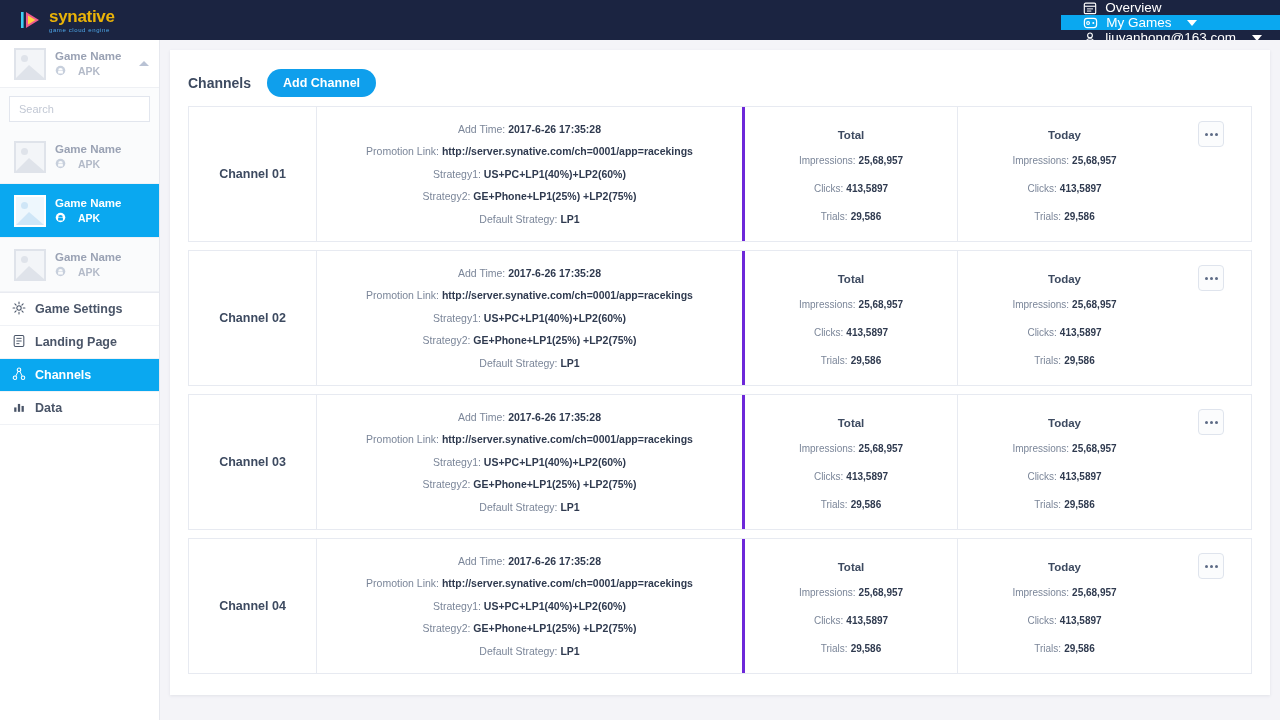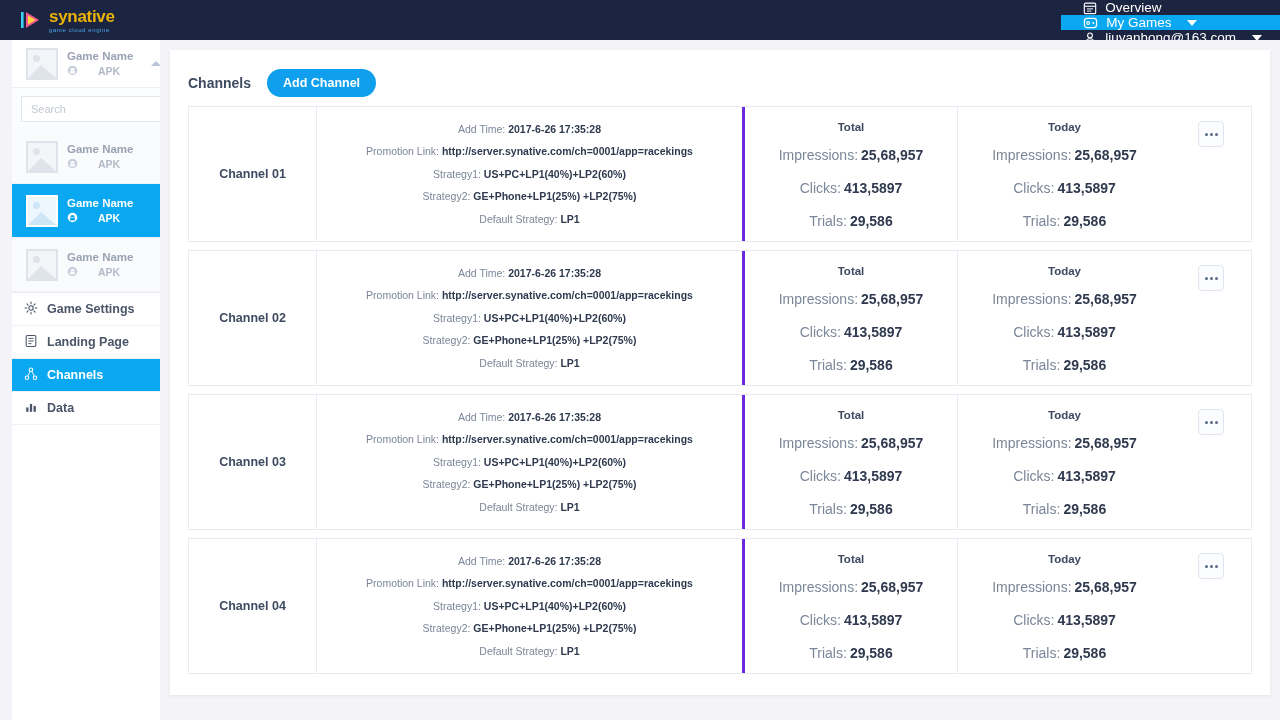--- a/index.html
+++ b/index.html
@@ -41,21 +41,21 @@
   .caret-down {
     width: 0; height: 0;
     border-left: 5px solid transparent;
     border-right: 5px solid transparent;
     border-top: 6px solid #ffffff;
     margin-left: 8px;
   }
 
   
   .sidebar {
-    position: absolute; top: 40px; left: 12px;
+    position: absolute; top: 40px; left: 0;
     width: 160px; height: 680px;
     background: #ffffff;
     border-right: 1px solid #e6e8ee;
   }
   .game-current {
     display: flex; align-items: center; gap: 9px;
     padding: 9px 10px 9px 14px; height: 48px;
     background: #ffffff; cursor: pointer;
     border-bottom: 1px solid #eef0f4;
   }
@@ -72,21 +72,21 @@
     content: ""; position: absolute; bottom: 0; left: 0;
     border-left: 13px solid transparent;
     border-right: 15px solid transparent;
     border-bottom: 13px solid #dfe3ea;
   }
   .thumb.sel { border-color: #ffffff; background: #eef7fd; }
   .thumb.sel::before { background: #cfe6f7; }
   .thumb.sel::after { border-bottom-color: #cfe6f7; }
   .game-meta { display: flex; flex-direction: column; gap: 3px; min-width: 0; }
   .game-name { font-size: 11.5px; color: #9aa2b4; font-weight: bold; white-space: nowrap; }
-  .game-plat { display: flex; align-items: center; gap: 20px; font-size: 10.5px; color: #b3bac8; font-weight: bold; }
+  .game-plat { display: flex; align-items: center; gap: 12px; font-size: 10.5px; color: #b3bac8; font-weight: bold; }
   .chev-up {
     margin-left: auto;
     width: 0; height: 0;
     border-left: 5px solid transparent;
     border-right: 5px solid transparent;
     border-bottom: 5px solid #b9c2d4;
   }
   .search-wrap { padding: 8px 9px; background: #fbfcfd; }
   .search-box {
     display: flex; align-items: center;
@@ -159,21 +159,21 @@
   .d-line { font-size: 10.5px; color: #7b8699; text-align: center; line-height: 1.2; }
   .d-line b { color: #2f3a4f; font-weight: bold; }
   .col-stat {
     width: 213px; flex: none;
     border-right: 1px solid #e7eaf1;
     display: flex; flex-direction: column; align-items: center;
     justify-content: center; gap: 17px; padding-top: 2px;
   }
   .col-stat.today { border-right: 0; }
   .stat-head { font-size: 11.5px; font-weight: bold; color: #3d4a60; margin-bottom: -3px; }
-  .stat-line { font-size: 14px; color: #7b8699; }
+  .stat-line { font-size: 10px; color: #7b8699; }
   .stat-line b { color: #2f3a4f; font-weight: bold; margin-left: 3px; }
   .col-more {
     flex: 1; display: flex; align-items: flex-start; justify-content: center;
     padding-top: 14px;
   }
   .more-btn {
     width: 26px; height: 26px; border: 1px solid #dfe4ed; background: #fbfcfd;
     border-radius: 4px; cursor: pointer;
     display: flex; align-items: center; justify-content: center; gap: 2px;
   }

